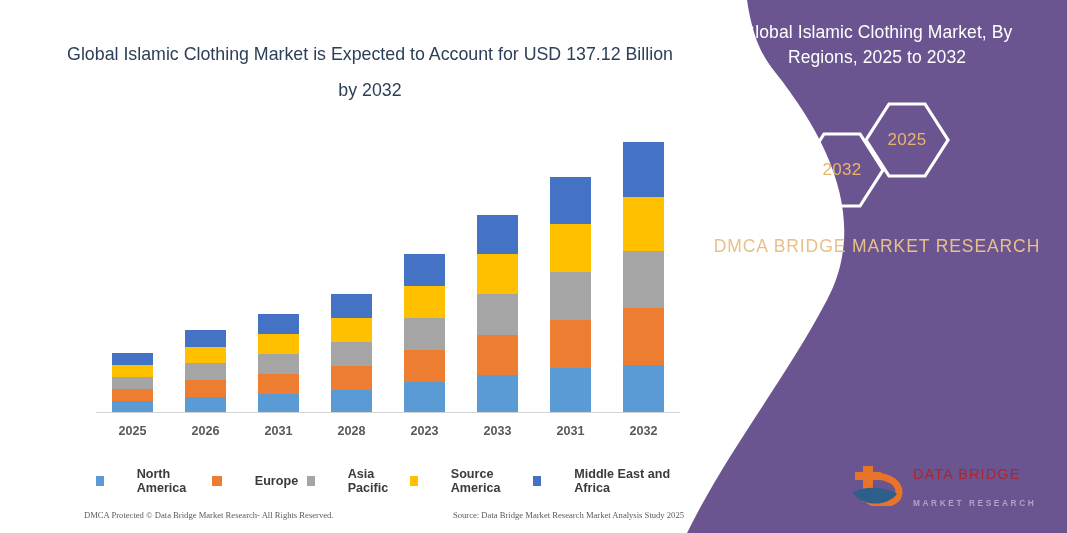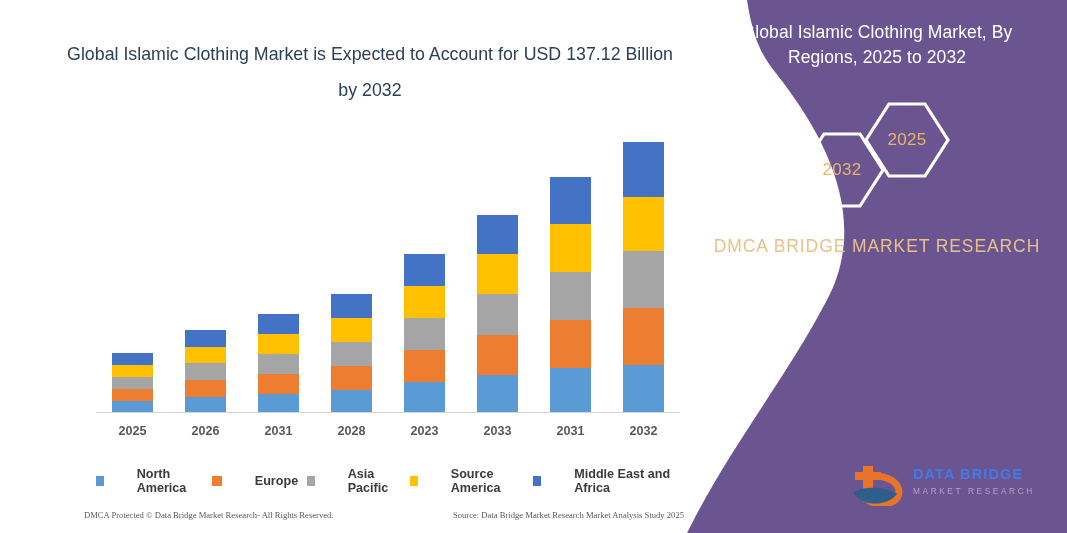--- a/index.html
+++ b/index.html
@@ -33,22 +33,22 @@
   .hex-2025{left:80px;top:4px;width:90px;height:80px;}
   .hex-2032{left:15px;top:34px;width:90px;height:80px;}
 
   .dbmr-name{
     position:absolute;top:232px;left:20px;width:340px;text-align:center;
     color:#E8C08A;font-size:17.5px;line-height:28px;letter-spacing:.9px;
   }
 
   .logo{position:absolute;left:164px;top:462px;width:196px;height:48px;}
   .logo-text{position:absolute;left:62px;top:4px;}
-  .logo-top{color:#3b82f6;font-size:14.5px;letter-spacing:1.1px;font-weight:700;opacity:.82;}
-  .logo-bottom{color:#c3b6d4;font-size:8.3px;letter-spacing:2.6px;font-weight:400;margin-top:4px;opacity:.78;}
+  .logo-top{color:#b91c1c;font-size:14.5px;letter-spacing:1.1px;font-weight:400;opacity:.82;}
+  .logo-bottom{color:#c3b6d4;font-size:8.3px;letter-spacing:2.6px;font-weight:700;margin-top:16px;opacity:.78;}
 
   
   .chart-title{
     position:absolute;top:36px;left:60px;width:620px;
     text-align:center;color:#2E4057;
     font-size:17.8px;line-height:36px;font-weight:400;
   }
   .axis-line{
     position:absolute;left:96px;top:412px;width:584px;height:1px;background:#d4d4d4;
   }

